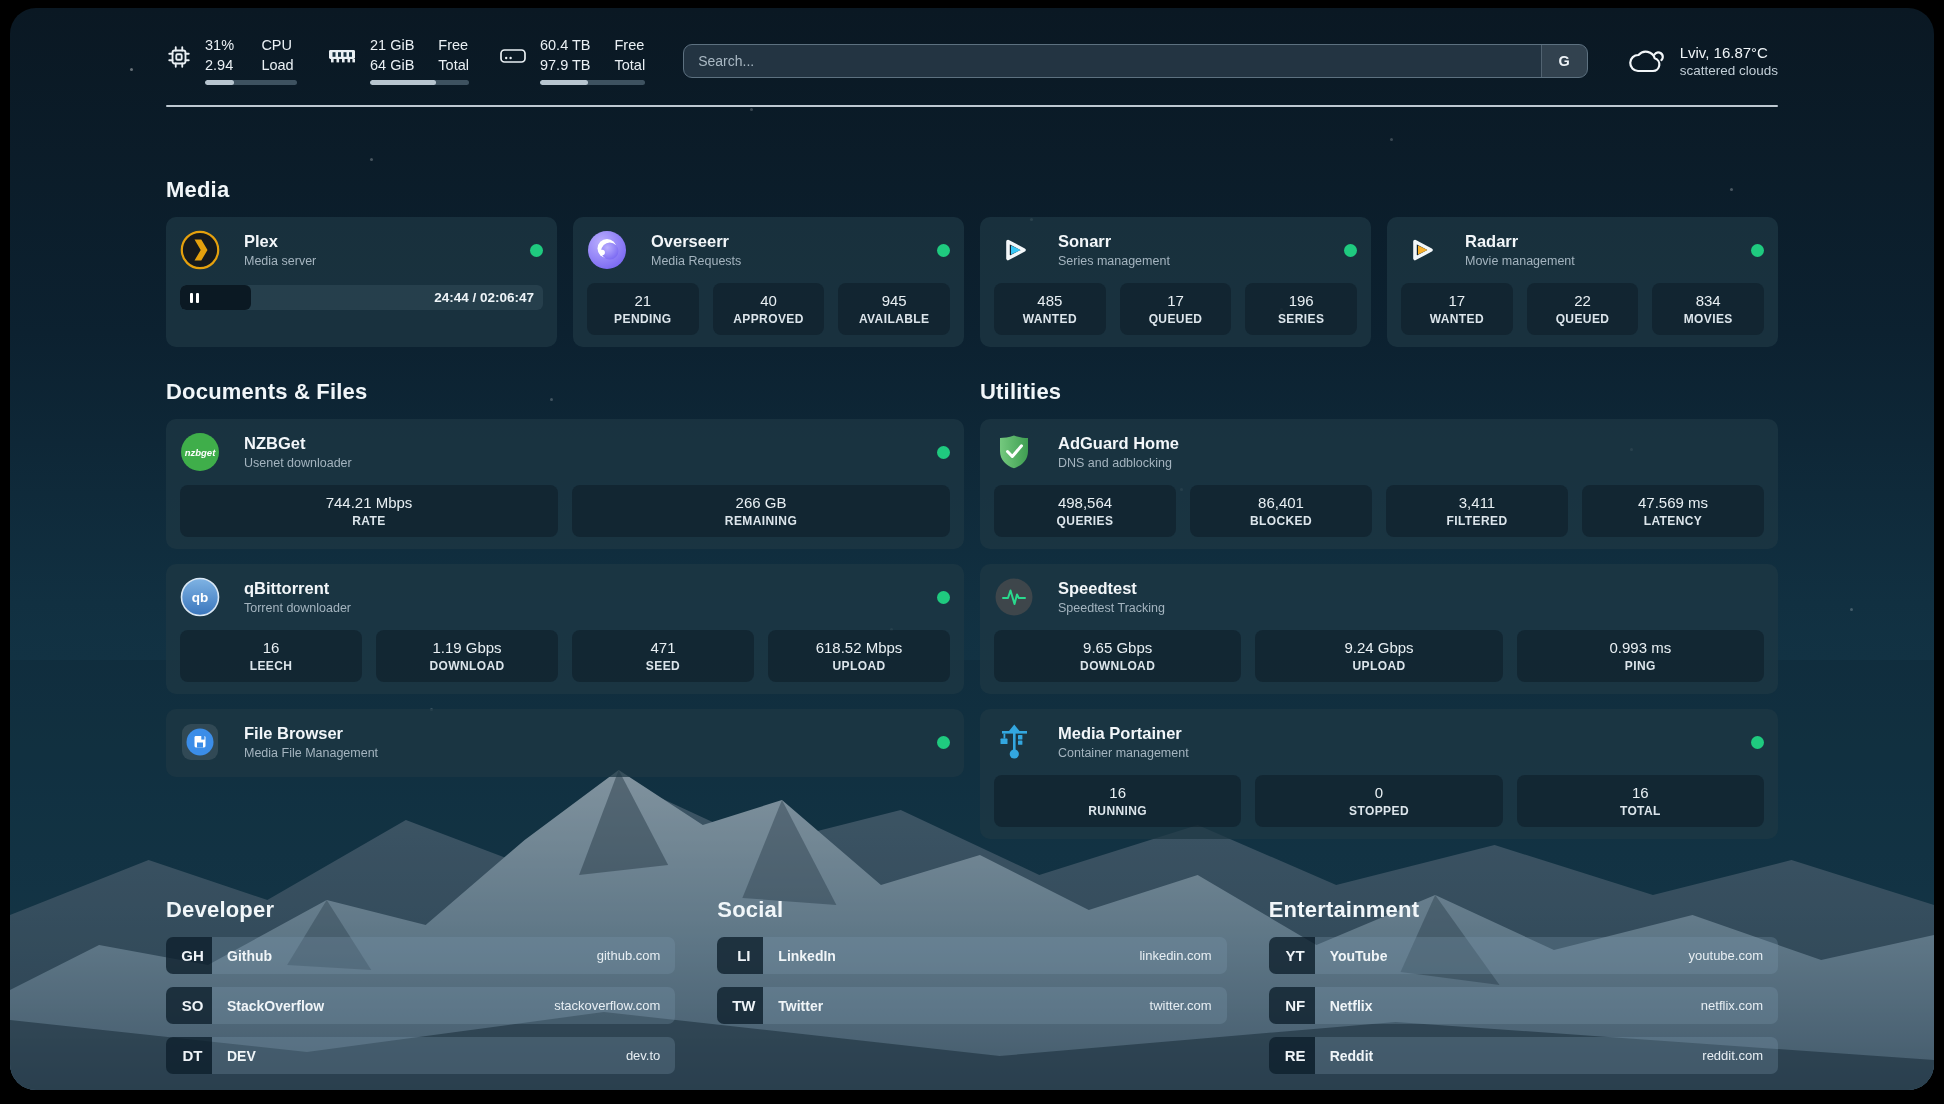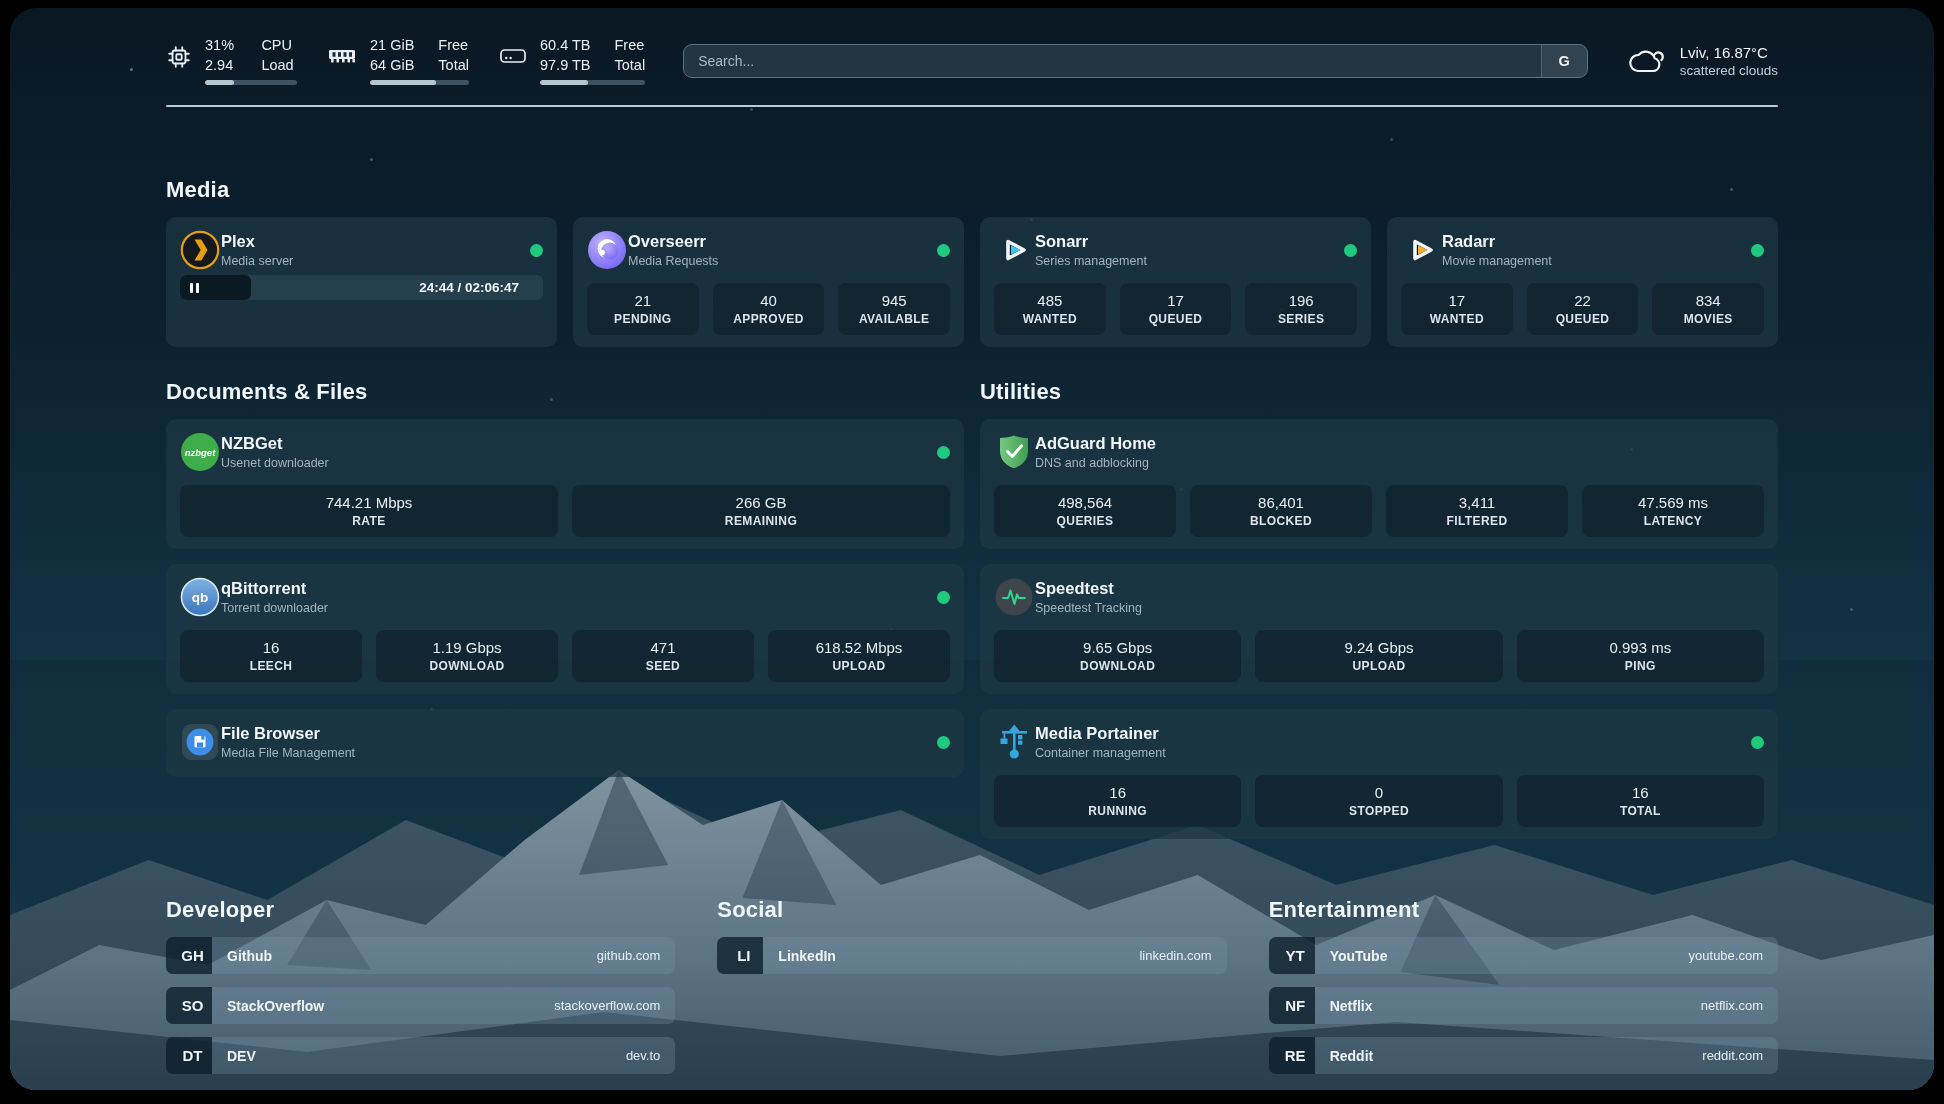--- a/index.html
+++ b/index.html
@@ -36,37 +36,37 @@
   .weather .loc { font-size:15px; }
   .weather .cond { font-size:13.5px; color:#c2ced7; margin-top:2px; }
 
   .divider { height:2px; margin:20px 156px 0; background:rgba(222,232,240,.85); border-radius:1px; }
   .content { position:relative; padding:0 156px; }
   .section-title { color:#f1f6f9; font-size:22px; font-weight:600; letter-spacing:.2px; }
   .mt-media { margin-top:70px; }
   .media-grid { display:grid; grid-template-columns:repeat(4,1fr); gap:16px; margin-top:14px; }
 
   .card { background:rgba(30,55,68,.74); border-radius:10px; padding:10px 14px 12px; position:relative; }
-  .card-head { display:flex; align-items:center; gap:1px; height:46px; }
+  .card-head { display:flex; align-items:center; gap:24px; height:46px; }
   .app-icon { width:40px; height:40px; flex:0 0 40px; display:flex; align-items:center; justify-content:center; }
   .card-name { font-size:16.5px; font-weight:600; color:#f2f6f9; line-height:1.15; }
   .card-sub { font-size:12.5px; color:#a4b4bf; margin-top:3px; }
   .dot { width:13px; height:13px; border-radius:50%; margin-left:auto; flex:0 0 13px; }
 
   .stats { display:flex; gap:14px; margin-top:10px; }
   .stat { flex:1; background:rgba(12,28,39,.55); border-radius:8px; height:52px;
     display:flex; flex-direction:column; align-items:center; justify-content:center; gap:3px; }
   .stat .v { font-size:15px; color:#e8eff3; }
   .stat .l { font-size:12px; font-weight:700; color:#dce5eb; letter-spacing:.4px; }
 
   .media-row { margin-top:8px; background:rgba(160,190,210,.10); border-radius:6px; height:25px;
     display:flex; align-items:center; padding:0 9px; }
   .media-row .t { font-size:13.5px; font-weight:600; color:#edf3f7; flex:1; }
-  .progress-row { margin-top:2px; background:rgba(160,190,210,.10); border-radius:6px; height:25px;
-    display:flex; align-items:center; position:relative; overflow:hidden; padding-right:24px; }
+  .progress-row { margin-top:12px; background:rgba(160,190,210,.10); border-radius:6px; height:25px;
+    display:flex; align-items:center; position:relative; overflow:hidden; padding-right:9px; }
   .progress-fill { position:absolute; left:0; top:0; bottom:0; background:rgba(8,20,30,.88);
     border-radius:6px; display:flex; align-items:center; padding-left:9px; }
   .progress-time { margin-left:auto; position:relative; font-size:13.5px; font-weight:700; color:#eef4f8; }
 
   .cols2 { display:grid; grid-template-columns:1fr 1fr; column-gap:16px; margin-top:32px; align-items:start; }
   .col .cards { display:flex; flex-direction:column; gap:15px; margin-top:14px; }
 
   .links3 { display:grid; grid-template-columns:repeat(3,1fr); column-gap:42px; margin-top:58px; padding-bottom:36px; }
   .linklist { display:flex; flex-direction:column; gap:13px; margin-top:14px; }
   .link { display:flex; align-items:stretch; height:37px; border-radius:7px; overflow:hidden; cursor:pointer; }
@@ -554,20 +554,27 @@
       <div>
         <div class="section-title">Social</div>
         <div class="linklist">
           <div class="link">
             <span class="abbr">LI</span>
             <span class="body">
                 <span class="nm">LinkedIn</span>
                 <span class="url">linkedin.com</span>
               </span>
           </div>
+          <div class="link">
+            <span class="abbr">TW</span>
+            <span class="body">
+                <span class="nm">Twitter</span>
+                <span class="url">twitter.com</span>
+              </span>
+          </div>
         </div>
       </div>
 
       <div>
         <div class="section-title">Entertainment</div>
         <div class="linklist">
           <div class="link">
             <span class="abbr">YT</span>
             <span class="body">
                 <span class="nm">YouTube</span>

